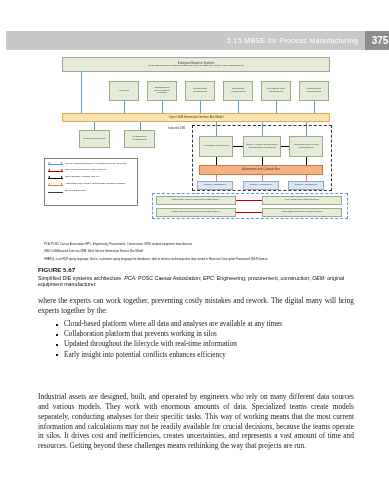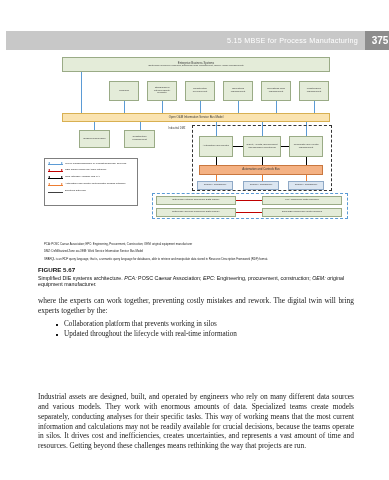--- a/index.html
+++ b/index.html
@@ -289,20 +289,22 @@
   <div>SPARQL is an RDF query language, that is, a semantic query language for databases, able to retrieve and manipulate data stored in Resource Description Framework (RDF) format.</div>
 </div>
 
 <div class="cap">
   <div class="cap-title">FIGURE 5.67</div>
   <div class="cap-body">
     <span>Simplified DIE systems architecture. </span><i>PCA: </i><span>POSC Caesar Association; </span><i>EPC: </i><span>Engineering, procurement, construction; </span><i>OEM: </i><span>original equipment manufacturer.</span>
   </div>
 </div>
 
-<div class="body-copy" id="para1">where the experts can work together, preventing costly mistakes and rework. The digital twin will bring experts together by the:</div>
+<div class="body-copy" id="para1">where the experts can work together, preventing costly mistakes and rework. The digital many will bring experts together by the:</div>
 
 <ul class="bullets">
+  <li>Cloud-based platform where all data and analyses are available at any times</li>
   <li>Collaboration platform that prevents working in silos</li>
   <li>Updated throughout the lifecycle with real-time information</li>
+  <li>Early insight into potential conflicts enhances efficiency</li>
 </ul>
 
 <div class="body-copy" id="para2">Industrial assets are designed, built, and operated by engineers who rely on many different data sources and various models. They work with enormous amounts of data. Specialized teams create models separately, conducting analyses for their specific tasks. This way of working means that the most current information and calculations may not be readily available for crucial decisions, because the teams operate in silos. It drives cost and inefficiencies, creates uncertainties, and represents a vast amount of time and resources. Getting beyond these challenges means rethinking the way that projects are run.</div>
 
 </body></html>

